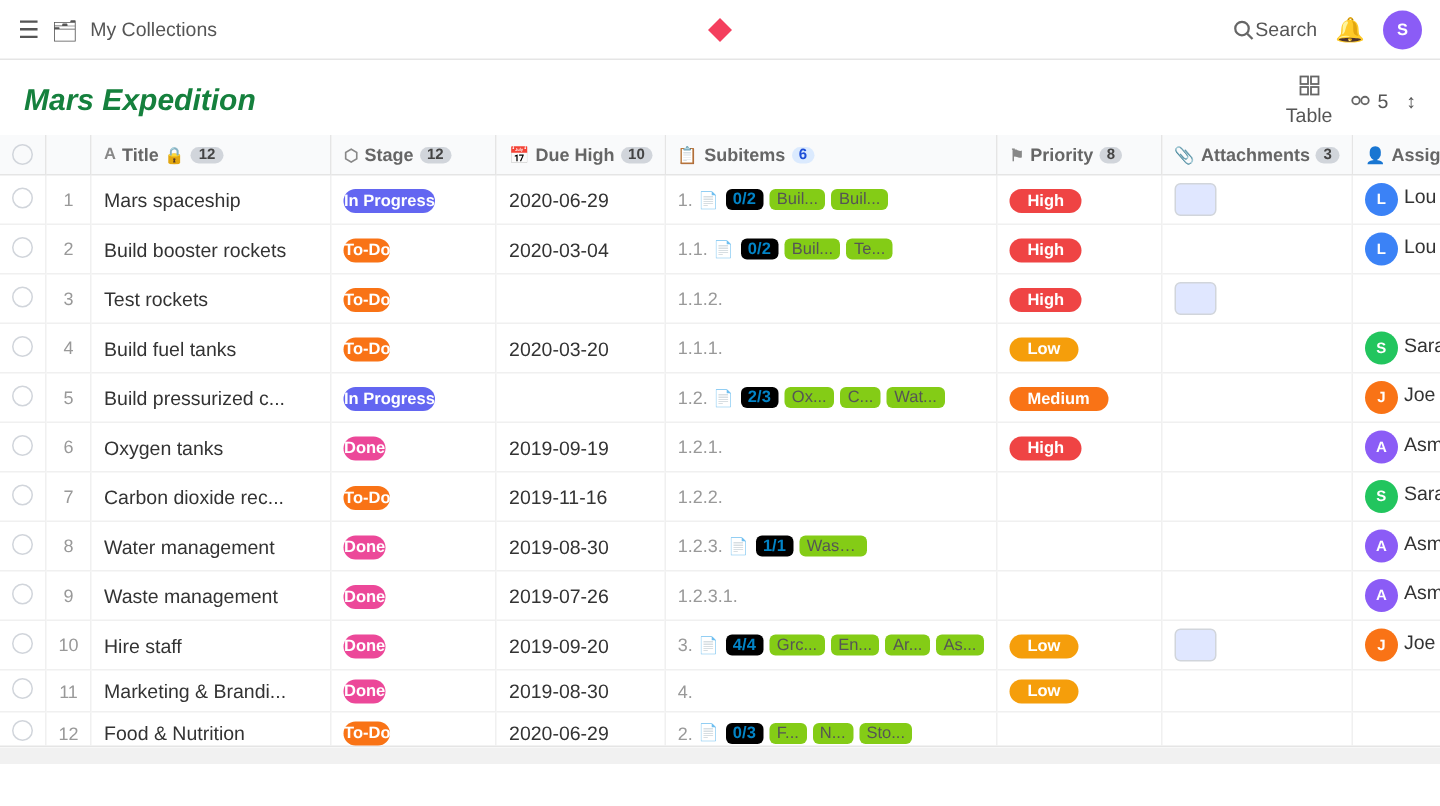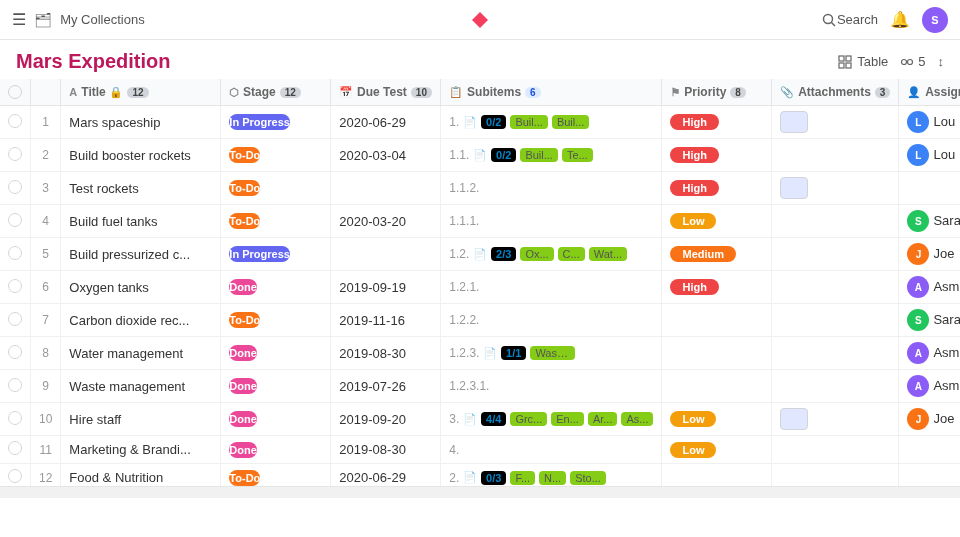--- a/index.html
+++ b/index.html
@@ -16,23 +16,23 @@
     .topbar-title { font-size: 13px; color: #555; }
     .search-btn { display: flex; align-items: center; gap: 1px; font-size: 13px; color: #555; cursor: pointer; }
     .bell-icon { font-size: 16px; color: #555; cursor: pointer; }
     .avatar-circle { width: 26px; height: 26px; border-radius: 50%; background: #8b5cf6; color: #fff; display: flex; align-items: center; justify-content: center; font-size: 11px; font-weight: 600; cursor: pointer; }
 
     
     .page-header {
       display: flex; align-items: center; justify-content: space-between;
       padding: 10px 16px 6px 16px;
     }
-    .page-title { font-size: 20px; font-weight: 700; color: #be185d; }
+    .page-title { font-size: 20px; font-weight: 700; color: #15803d; font-style: italic; }
     .header-actions { display: flex; align-items: center; gap: 12px; }
-    .table-btn { display: flex; align-items: center; gap: 5px; font-size: 13px; color: #555; cursor: pointer; }
+    .table-btn { display: flex; align-items: center; gap: 5px; font-size: 13px; color: #555; cursor: pointer; flex-direction: column; }
     .filter-badge { display: flex; align-items: center; gap: 5px; background: #f0fdf4; border: 1px solid #86efac; border-radius: 6px; padding: 3px 8px; font-size: 12px; color: #16a34a; cursor: pointer; }
     .group-btn { display: flex; align-items: center; gap: 4px; font-size: 13px; color: #555; cursor: pointer; }
     .sort-btn { font-size: 13px; color: #555; cursor: pointer; }
 
     
     .table-container { overflow-x: auto; overflow-y: auto; max-height: calc(100vh - 130px); }
     table { border-collapse: collapse; width: 100%; min-width: 960px; }
     thead th {
       background: #f9fafb; border-bottom: 1px solid #e5e5e5; border-right: 1px solid #e5e5e5;
       padding: 6px 8px; text-align: left; font-size: 12px; font-weight: 600; color: #666;
@@ -184,21 +184,21 @@
         <th class="col-stage">
           <div class="th-inner">
             <span style="font-size:11px;color:#888;">⬡</span>
             <span>Stage</span>
             <span class="count-badge">12</span>
           </div>
         </th>
         <th class="col-duedate">
           <div class="th-inner">
             <span style="font-size:11px;color:#888;">📅</span>
-            <span>Due Test</span>
+            <span>Due High</span>
             <span class="count-badge">10</span>
           </div>
         </th>
         <th class="col-subitems">
           <div class="th-inner">
             <span style="font-size:11px;color:#888;">📋</span>
             <span>Subitems</span>
             <span class="count-badge count-badge-blue">6</span>
           </div>
         </th>

